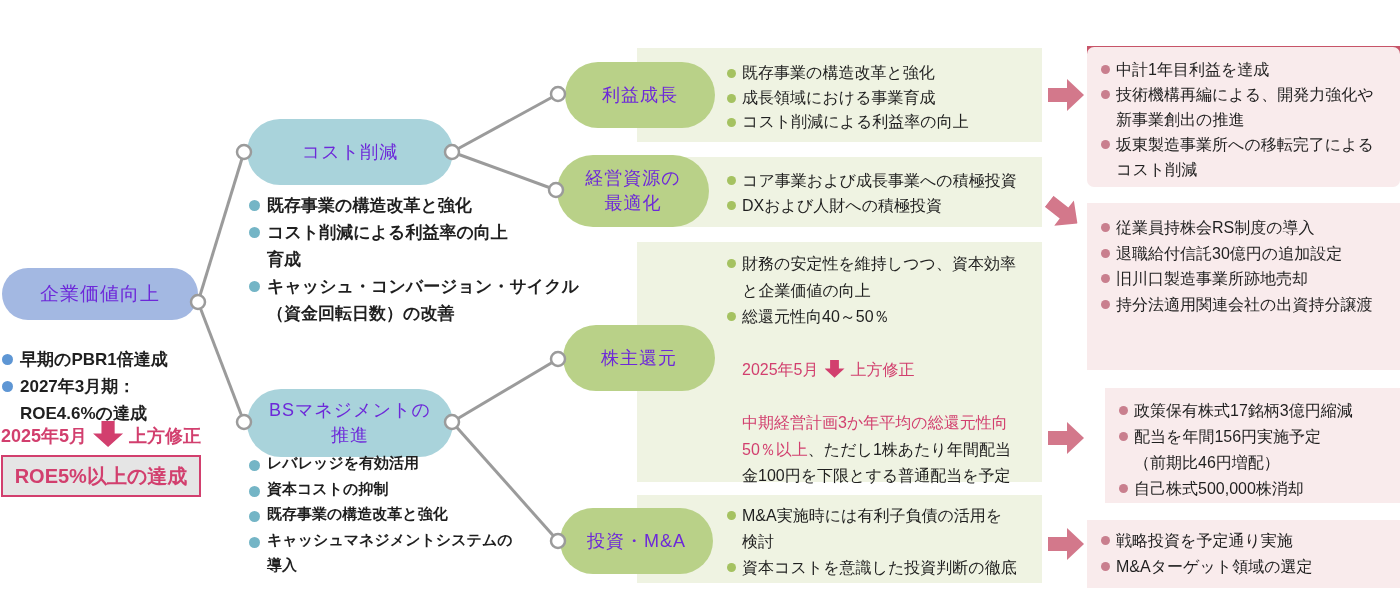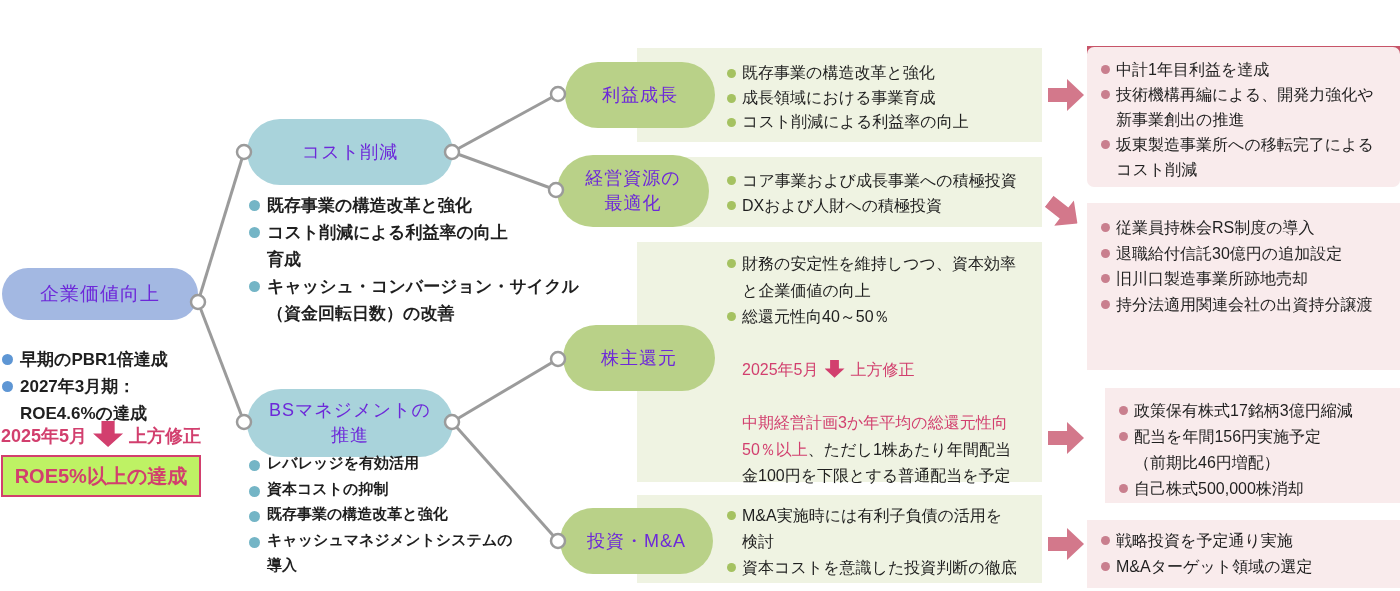--- a/index.html
+++ b/index.html
@@ -35,21 +35,21 @@
   .gbox .blist,.pbox .blist{font-size:16px;}
   .t{white-space:pre-line;}
   .pinktext{color:var(--crimson);}
   .arrow-down{display:inline-block;vertical-align:middle;background:var(--crimson);
     clip-path:polygon(28% 0,72% 0,72% 48%,100% 48%,50% 100%,0 48%,28% 48%);margin:0 6px 4px 6px;}
   .arrow-down.sm{width:20px;height:18px;}
   .arrow-down.lg{width:30px;height:26px;}
   .header-bar{position:absolute;left:1087px;top:2px;width:313px;height:31px;background:var(--crimson-bar);
     color:#fff;font-weight:700;font-size:17px;display:flex;align-items:center;justify-content:center;z-index:1;margin-top:44px;}
   .goal-box{position:absolute;left:1px;top:455px;width:196px;height:38px;border:2.5px solid var(--crimson);
-    color:var(--crimson);font-weight:700;font-size:20px;display:flex;align-items:center;justify-content:center;background:#bef264;z-index:2;}
+    color:var(--crimson);font-weight:700;font-size:20px;display:flex;align-items:center;justify-content:center;background:#e5e5e5;z-index:2;}
   .revision{position:absolute;left:1px;top:421px;display:flex;align-items:center;color:var(--crimson);
     font-weight:700;font-size:18px;z-index:2;}
   .bigarrow{position:absolute;z-index:1;}
 </style>
 </head>
 <body>
 
 <div class="canvas">
 
   <svg class="overlay" width="1400" height="591">

